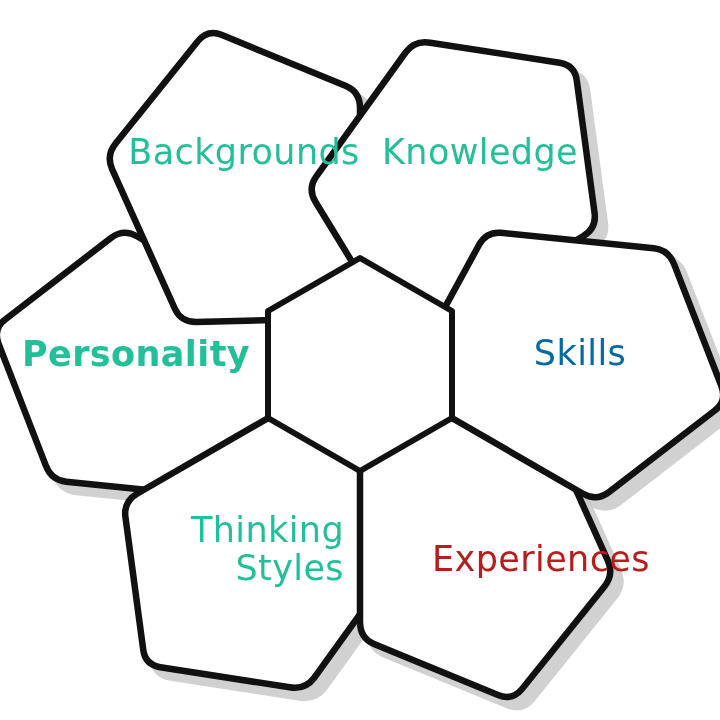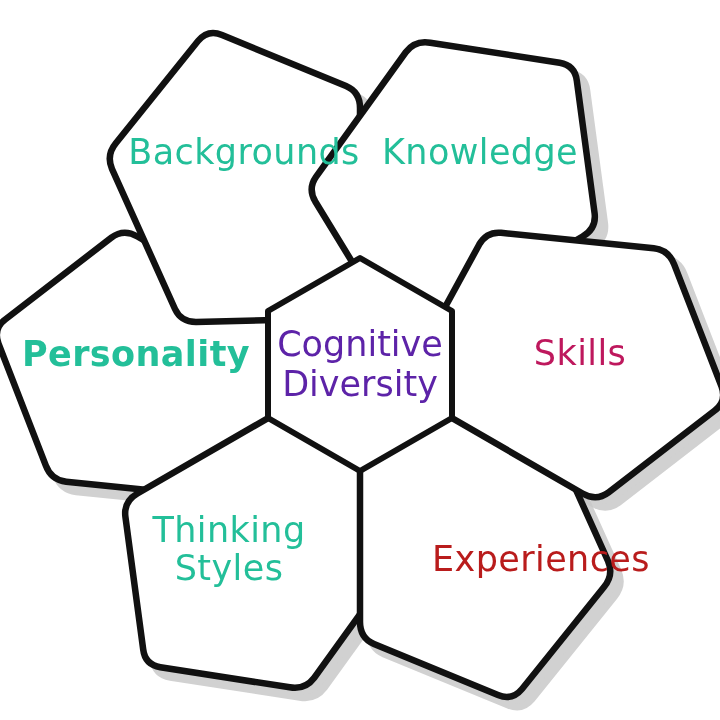--- a/index.html
+++ b/index.html
@@ -71,20 +71,21 @@
     line-height: 1.08;
     letter-spacing: 0.4px;
     text-align: center;
     white-space: nowrap;
     transform: translate(-50%, -50%);
     user-select: none;
   }
   .petal-label.two-line {
     white-space: normal;
     width: 230px;
+    text-align: right;
   }
   .center-label {
     position: absolute;
     color: #5d23a8;
     font-family: "DejaVu Sans", sans-serif;
     font-size: 35px;
     line-height: 1.14;
     text-align: center;
     width: 230px;
     transform: translate(-50%, -50%);
@@ -265,25 +266,21 @@
   </svg>
 
   <div class="label-layer">
 
     <div class="petal-label" style="left: 244px; top: 153px; color: rgb(35, 191, 153);">Backgrounds</div>
 
     <div class="petal-label" style="left: 480px; top: 153px; color: rgb(35, 191, 153); text-align: center;">Knowledge</div>
 
     <div class="petal-label" style="left: 136px; top: 355px; color: rgb(35, 191, 153); font-weight: bold;">Personality</div>
 
-    <div class="petal-label" style="left: 580px; top: 354px; color: #be185d;">Skills</div>
+    <div class="petal-label" style="left: 580px; top: 354px; color: #0369a1;">Skills</div>
 
     <div class="petal-label two-line" style="left: 229px; top: 550px; color: rgb(35, 191, 153);">Thinking Styles</div>
 
     <div class="petal-label" style="left: 513px; top: 560px; color: #b91c1c; margin-left: 28px;">Experiences</div>
 
-    <div class="center-label" style="left: 360px; top: 365px; color: rgb(93, 35, 168);">
-      <div>Cognitive</div>
-      <div>Diversity</div>
-    </div>
 
   </div>
 </div>
 
 </body></html>

